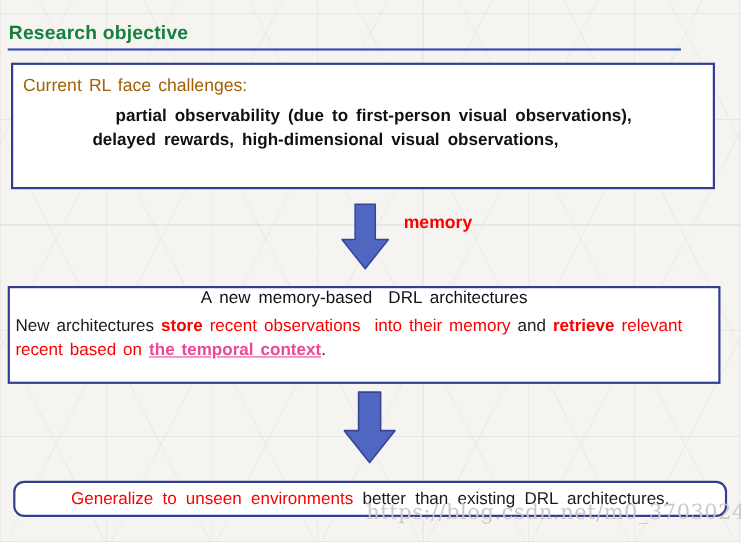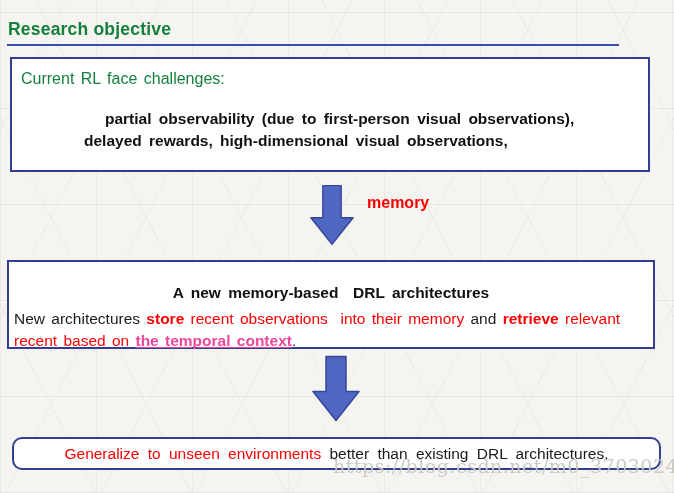--- a/index.html
+++ b/index.html
@@ -28,41 +28,41 @@
   }
 
   .box {
     background: #ffffff;
     border: 2px solid #333D91;
     box-sizing: border-box;
   }
   .box1 { left: 10px; top: 57px; width: 640px; height: 115px; }
   .box1-intro {
     margin: 11px 0 0 9px;
-    font-size: 16px; color: #15803d; word-spacing: 2px;
+    font-size: 16px; color: #a16207; word-spacing: 2px;
   }
-  .challenges { margin-top: 20px; font-weight: bold; font-size: 15.5px; color: #111; }
+  .challenges { margin-top: 7px; font-weight: bold; font-size: 15.5px; color: #111; }
   .challenges div { line-height: 21.5px; word-spacing: 3px; white-space: pre; }
   .ch1 { margin-left: 93px; }
   .ch2 { margin-left: 72px; }
   .ch3 { margin-left: 133px; color: #FA0000; }
 
   .down-arrow { display: block; }
   .arrow1 { left: 310px; top: 183px; }
   .arrow2 { left: 312px; top: 355px; }
 
   .memory-label {
     left: 367px; top: 194px;
     font-size: 16px; font-weight: bold; color: #FA0000;
   }
 
   .box2 { left: 7px; top: 260px; width: 648px; height: 89px; }
   .box2-heading {
-    margin-top: 22px; text-align: center;
-    font-size: 15.5px; font-weight: bold; color: #111;
+    margin-top: 0; text-align: center;
+    font-size: 15.5px; font-weight: normal; color: #111;
     word-spacing: 3px; white-space: pre;
   }
   .box2-body {
     margin: 6px 16px 0 5px;
     font-size: 15.5px; line-height: 22px; word-spacing: 2px;
   }
   .box2-body span { white-space: pre-wrap; }
   .k   { color: #1b1b1b; }
   .r   { color: #FA0000; }
   .rb  { color: #FA0000; font-weight: bold; }

